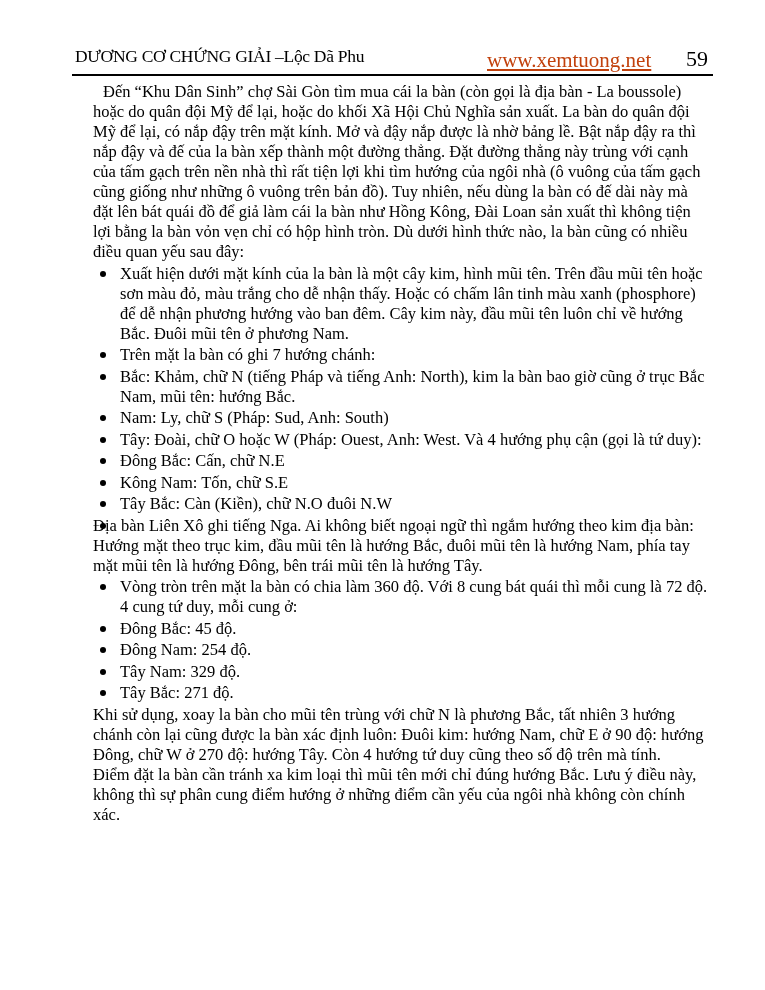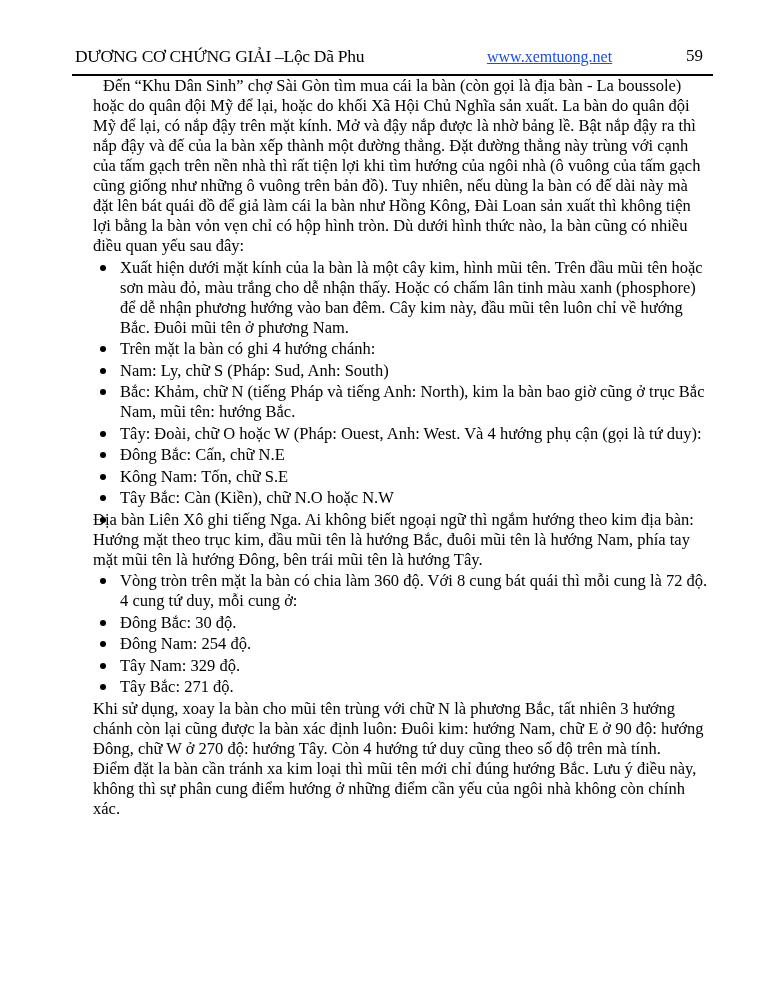--- a/index.html
+++ b/index.html
@@ -13,33 +13,33 @@
     color:#000000;
     overflow:hidden;
     padding-left:27px;
   }
   .header-title{
     position:absolute;left:75px;top:46px;
     font-size:17.5px;letter-spacing:-0.3px;white-space:nowrap;
   }
   .header-link{
     position:absolute;left:487px;top:48px;
-    font-size:16px;
-    color:#1d4ed8;text-decoration:underline;cursor:pointer;white-space:nowrap;
+    font-size:21px;
+    color:#c2410c;text-decoration:underline;cursor:pointer;white-space:nowrap;
   }
   .header-pagenum{
     position:absolute;left:686px;top:46px;
-    font-size:17px;
+    font-size:22px;
   }
   .header-rule{
     position:absolute;left:72px;top:74px;
     width:641px;height:2px;background:#000000;
   }
   .doc-body{
-    position:absolute;left:93px;top:76px;width:618px;
+    position:absolute;left:93px;top:82px;width:618px;
     font-size:16.5px;line-height:20px;text-align:left;
   }
   .para{margin:0;}
   .para.indent{text-indent:10px;}
   .li{position:relative;padding-left:27px;margin:1.5px 0;}
   .dot{
     position:absolute;left:7px;top:7px;
     width:6px;height:6px;border-radius:50%;background:#000000;
   }
 </style>
@@ -60,68 +60,68 @@
 
     <p class="para indent">Đến “Khu Dân Sinh” chợ Sài Gòn tìm mua cái la bàn (còn gọi là địa bàn - La boussole) hoặc do quân đội Mỹ để lại, hoặc do khối Xã Hội Chủ Nghĩa sản xuất. La bàn do quân đội Mỹ để lại, có nắp đậy trên mặt kính. Mở và đậy nắp được là nhờ bảng lề. Bật nắp đậy ra thì nắp đậy và đế của la bàn xếp thành một đường thẳng. Đặt đường thẳng này trùng với cạnh của tấm gạch trên nền nhà thì rất tiện lợi khi tìm hướng của ngôi nhà (ô vuông của tấm gạch cũng giống như những ô vuông trên bản đồ). Tuy nhiên, nếu dùng la bàn có đế dài này mà đặt lên bát quái đồ để giả làm cái la bàn như Hồng Kông, Đài Loan sản xuất thì không tiện lợi bằng la bàn vỏn vẹn chỉ có hộp hình tròn. Dù dưới hình thức nào, la bàn cũng có nhiều điều quan yếu sau đây:</p>
 
     <div class="li">
       <span class="dot"></span>
       <span>Xuất hiện dưới mặt kính của la bàn là một cây kim, hình mũi tên. Trên đầu mũi tên hoặc sơn màu đỏ, màu trắng cho dễ nhận thấy. Hoặc có chấm lân tinh màu xanh (phosphore) để dễ nhận phương hướng vào ban đêm. Cây kim này, đầu mũi tên luôn chỉ về hướng Bắc. Đuôi mũi tên ở phương Nam.</span>
     </div>
 
     <div class="li">
       <span class="dot"></span>
-      <span>Trên mặt la bàn có ghi 4 hướng chánh:</span>
+      <span>Trên mặt la bàn có ghi 7 hướng chánh:</span>
+    </div>
+
+    <div class="li">
+      <span class="dot"></span>
+      <span>Bắc: Khảm, chữ N (tiếng Pháp và tiếng Anh: North), kim la bàn bao giờ cũng ở trục Bắc Nam, mũi tên: hướng Bắc.</span>
     </div>
 
     <div class="li">
       <span class="dot"></span>
       <span>Nam: Ly, chữ S (Pháp: Sud, Anh: South)</span>
-    </div>
-
-    <div class="li">
-      <span class="dot"></span>
-      <span>Bắc: Khảm, chữ N (tiếng Pháp và tiếng Anh: North), kim la bàn bao giờ cũng ở trục Bắc Nam, mũi tên: hướng Bắc.</span>
     </div>
 
 
     <div class="li">
       <span class="dot"></span>
       <span>Tây: Đoài, chữ O hoặc W (Pháp: Ouest, Anh: West. Và 4 hướng phụ cận (gọi là tứ duy):</span>
     </div>
 
     <div class="li">
       <span class="dot"></span>
       <span>Đông Bắc: Cấn, chữ N.E</span>
     </div>
 
     <div class="li">
       <span class="dot"></span>
       <span>Kông Nam: Tốn, chữ S.E</span>
     </div>
 
     <div class="li">
       <span class="dot"></span>
-      <span>Tây Bắc: Càn (Kiền), chữ N.O hoặc N.W</span>
+      <span>Tây Bắc: Càn (Kiền), chữ N.O đuôi N.W</span>
     </div>
 
     <div class="li">
       <span class="dot"></span>
     </div>
 
     <p class="para">Địa bàn Liên Xô ghi tiếng Nga. Ai không biết ngoại ngữ thì ngắm hướng theo kim địa bàn: Hướng mặt theo trục kim, đầu mũi tên là hướng Bắc, đuôi mũi tên là hướng Nam, phía tay mặt mũi tên là hướng Đông, bên trái mũi tên là hướng Tây.</p>
 
     <div class="li">
       <span class="dot"></span>
       <span>Vòng tròn trên mặt la bàn có chia làm 360 độ. Với 8 cung bát quái thì mỗi cung là 72 độ. 4 cung tứ duy, mỗi cung ở:</span>
     </div>
 
     <div class="li">
       <span class="dot"></span>
-      <span>Đông Bắc: 30 độ.</span>
+      <span>Đông Bắc: 45 độ.</span>
     </div>
 
     <div class="li">
       <span class="dot"></span>
       <span>Đông Nam: 254 độ.</span>
     </div>
 
     <div class="li">
       <span class="dot"></span>
       <span>Tây Nam: 329 độ.</span>

